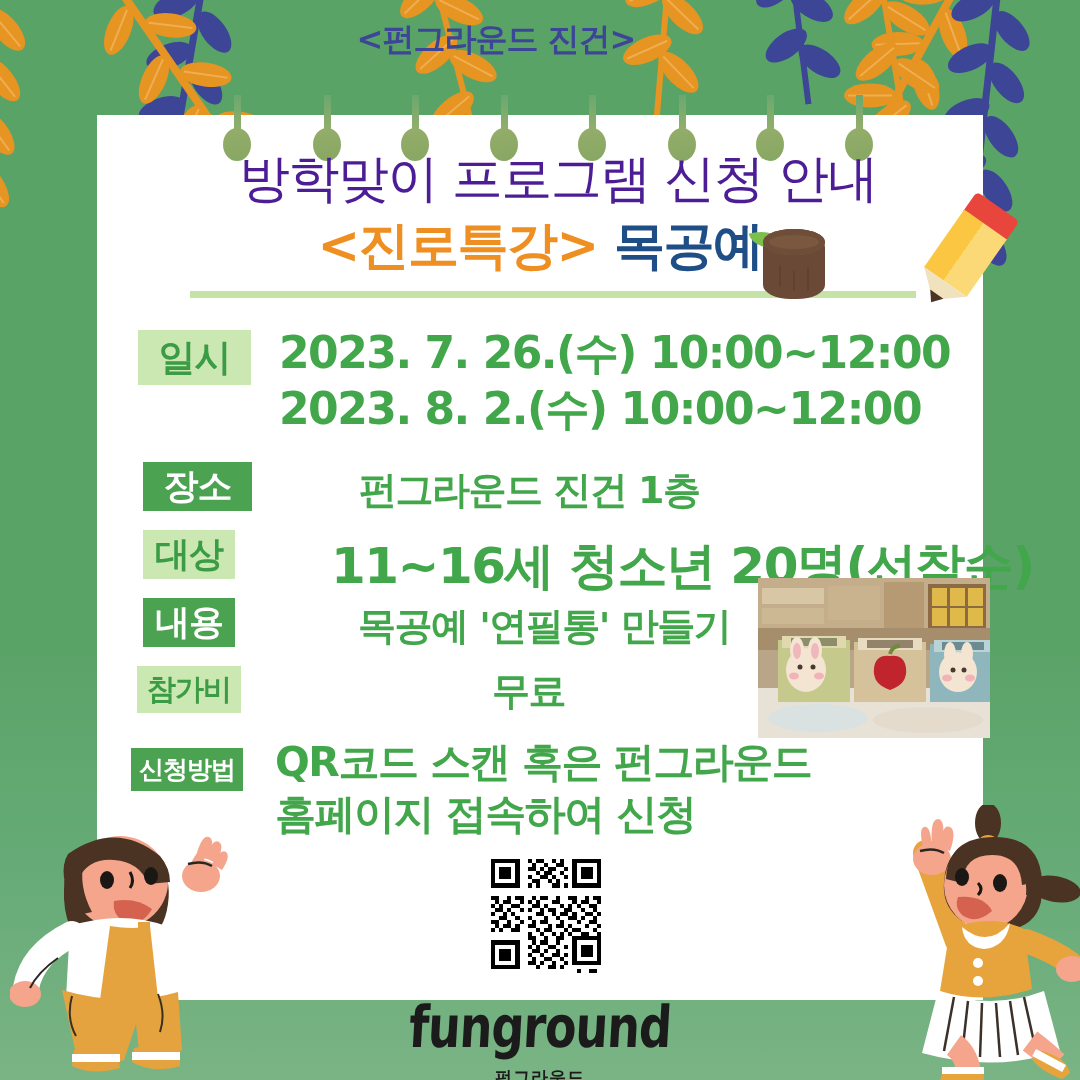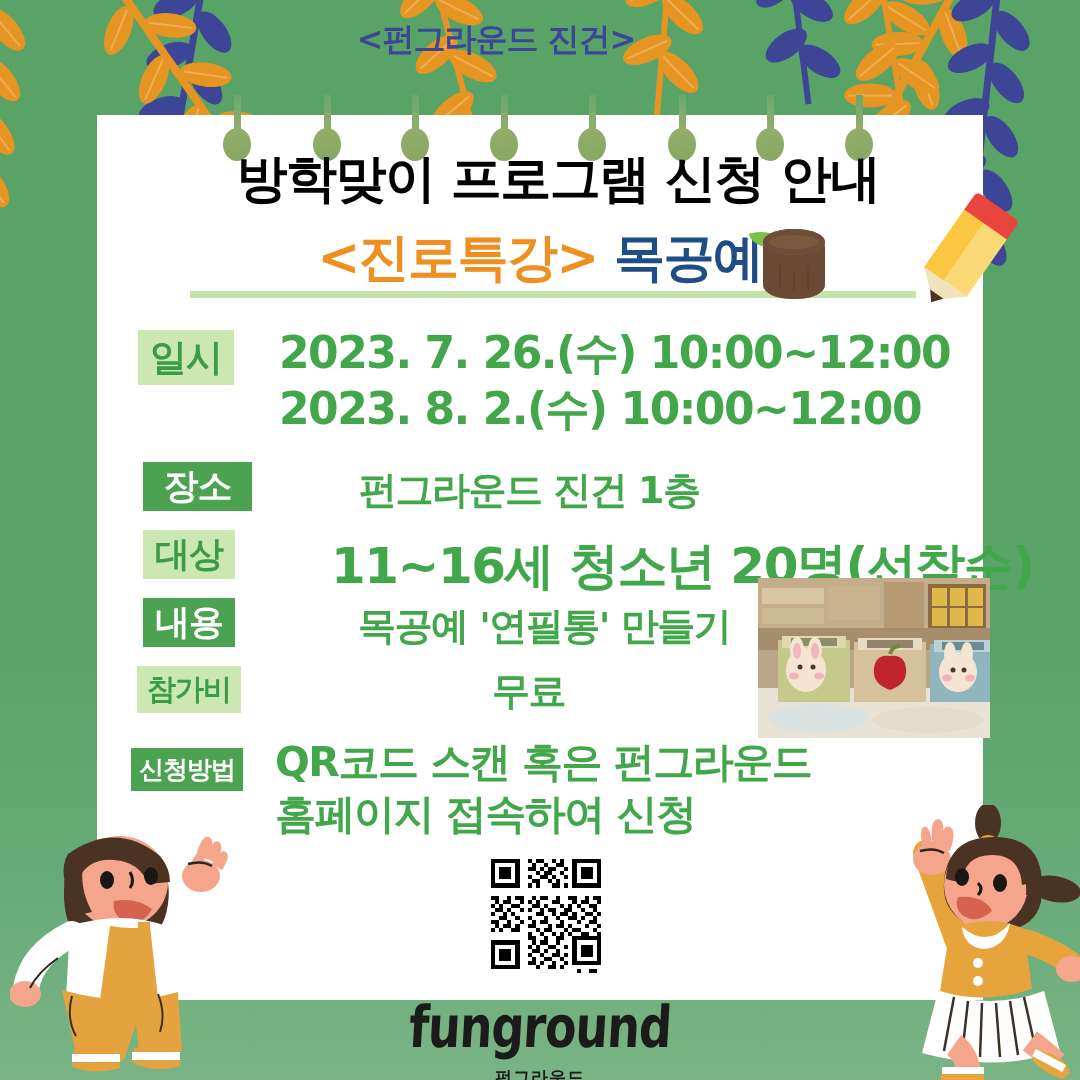--- a/index.html
+++ b/index.html
@@ -39,26 +39,26 @@
   }
   .pin .head {
     position:absolute; left:-7px; top:33px; width:28px; height:33px;
     border-radius:50%;
     background:linear-gradient(170deg,#94ad6a 0%,#87a763 100%);
   }
 
   
   .title-wrap { position:absolute; left:97px; top:150px; width:886px; text-align:center; }
   .title-line1 {
-    font-size:51px; font-weight:bold; color:#000000;
+    font-size:51px; font-weight:normal; color:#4c1d95;
     letter-spacing:-1.5px; line-height:1.15; white-space:nowrap;margin-left:36px;
   }
   .title-line2 {
     font-size:51px; font-weight:bold; line-height:1.15;
-    letter-spacing:-1.5px; white-space:nowrap; margin-top:20px;
+    letter-spacing:-1.5px; white-space:nowrap; margin-top:8px;
   }
   .t-orange { color:#ef8f22; }
   .t-navy { color:#1f4e87; }
 
   .divider {
     position:absolute; left:190px; top:291px; width:726px; height:7px;
     background:#c6e3a7;
   }
 
   
@@ -96,21 +96,21 @@
     display:inline-block; text-align:center; font-weight:bold;
     letter-spacing:-1px; white-space:nowrap; line-height:1;
   }
   .tag-light { background:#cbe8b3; color:#3b9c45; }
   .tag-dark  { background:#4ba352; color:#ffffff; }
 
   .val { color:#42a64b; font-weight:bold; letter-spacing:-1.5px; white-space:nowrap; }
 
   
   #row-date { position:absolute; left:41px; top:0px; }
-  #row-date .tag { width:96px; padding:9px 0; font-size:37px; }
+  #row-date .tag { width:113px; padding:9px 0; font-size:37px; }
   #row-date .vals { position:absolute; left:141px; top:-5px; }
   #row-date .val { font-size:44px; line-height:1.27; }
 
   
   #row-place { position:absolute; left:46px; top:132px; }
   #row-place .tag { width:109px; padding:7px 0; font-size:35px; }
   #row-place .val { position:absolute; left:216px; top:3px; font-size:38px; }
 
   
   #row-target { position:absolute; left:46px; top:200px; }

